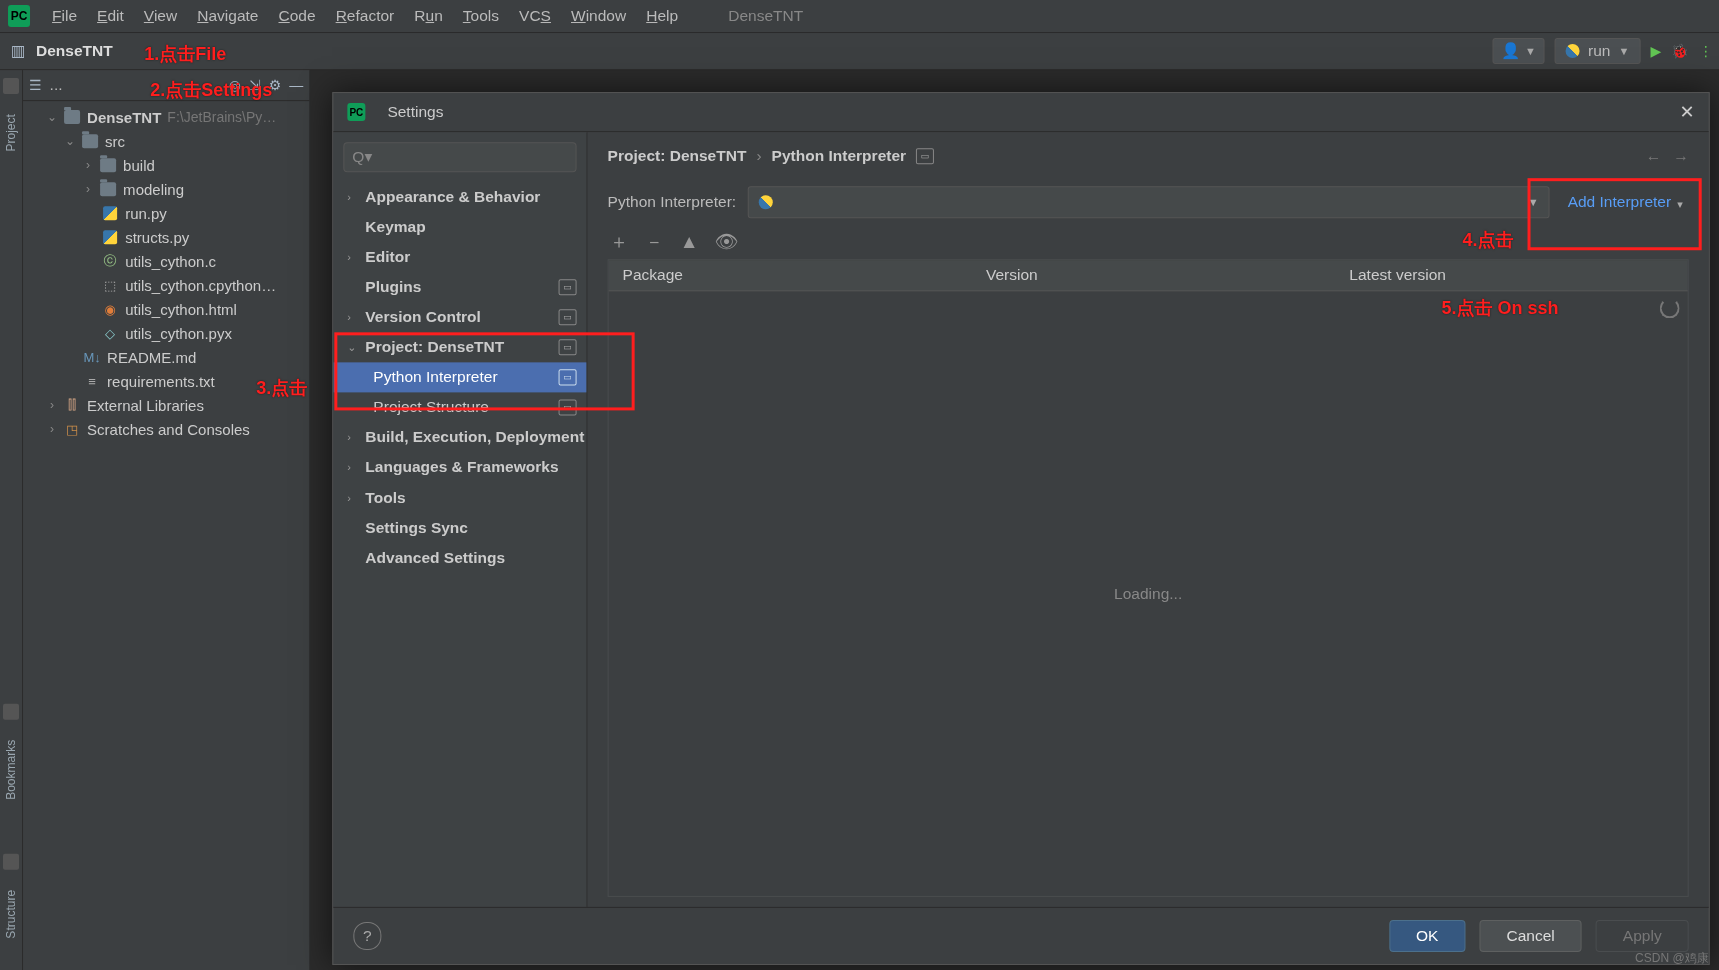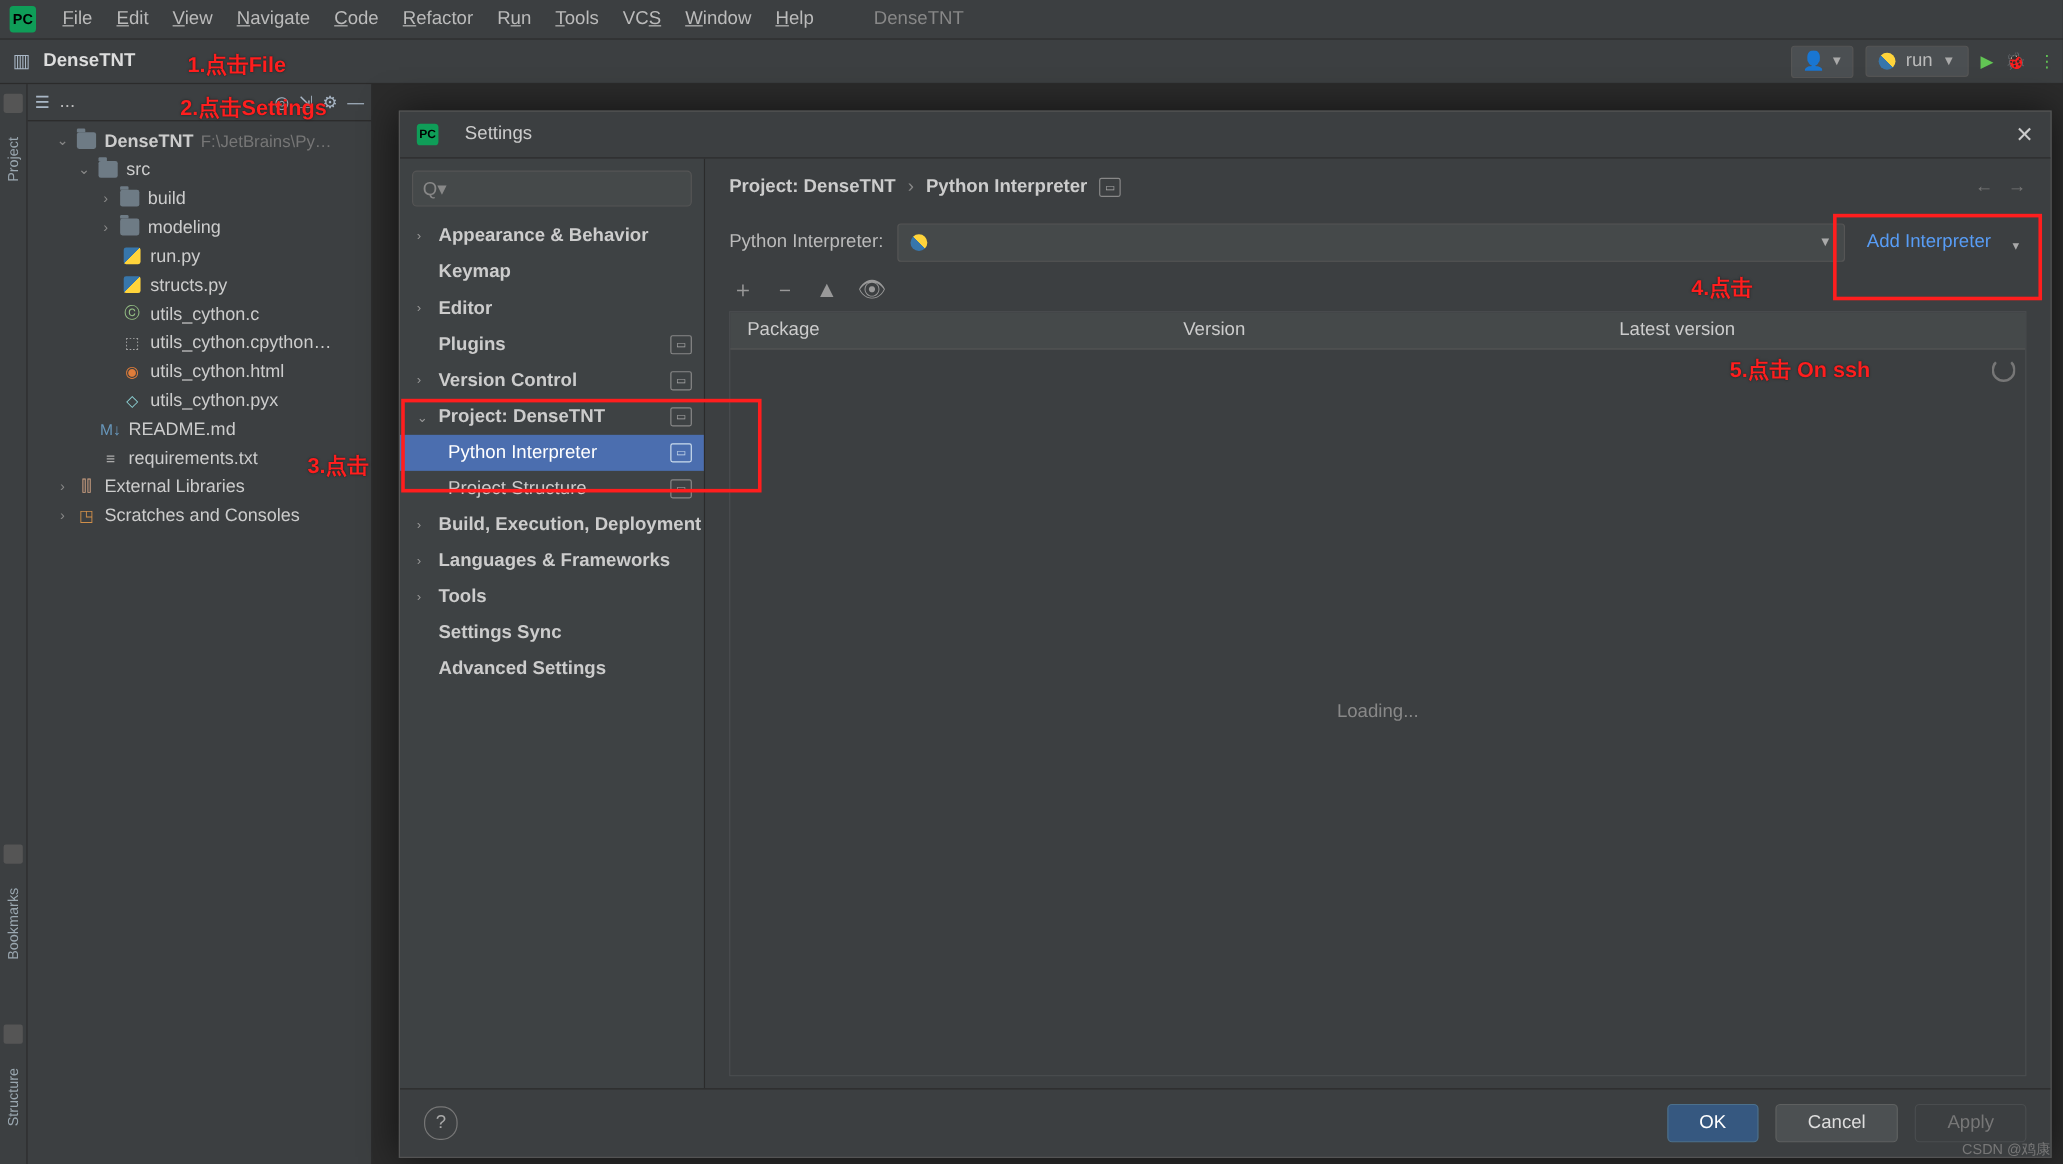--- a/index.html
+++ b/index.html
@@ -80,21 +80,21 @@
 .modal-right{flex:1;display:flex;flex-direction:column;background:#3c3f41}
 .rhdr{height:48px;display:flex;align-items:center;padding:0 20px;gap:10px}
 .rhdr .crumb{color:#ccc}
 .rhdr .sep{color:#888}
 .rhdr .badge{width:16px;height:14px;border:1px solid #888;border-radius:2px;display:flex;align-items:center;justify-content:center;font-size:9px;color:#aaa}
 .rhdr .nav{margin-left:auto;display:flex;gap:12px;color:#777}
 
 .interp-row{display:flex;align-items:center;padding:6px 20px;gap:12px}
 .interp-select{flex:1;display:flex;align-items:center;background:#45494a;border:1px solid #555;border-radius:3px;height:30px;padding:0 10px;gap:8px;color:#bbb;overflow:hidden;white-space:nowrap}
 .interp-select .chev{margin-left:auto}
-.add-interp{color:#589df6;display:flex;align-items:flex-end;gap:18px;padding:0 6px}
+.add-interp{color:#589df6;display:flex;align-items:flex-end;gap:6px;padding:0 6px}
 
 .pkg-tools{display:flex;align-items:center;gap:16px;padding:8px 22px;color:#999}
 .pkg-tools span{font-size:19px;line-height:1}
 .pkg-table{flex:1;margin:0 20px 10px 20px;background:#3c3f41;border:1px solid #4a4d4f;display:flex;flex-direction:column;position:relative}
 .pkg-head{display:flex;background:#45494a;height:30px;align-items:center;border-bottom:1px solid #555}
 .pkg-head div{padding:0 14px;color:#ccc}
 .pkg-c1{flex:0 0 335px}
 .pkg-c2{flex:0 0 335px}
 .pkg-c3{flex:1}
 .pkg-body{flex:1;display:flex;align-items:center;justify-content:center;color:#888}
@@ -402,24 +402,24 @@
           </div>
     <div class="btn">
             <span>Cancel</span>
           </div>
     <div class="btn disabled">
             <span>Apply</span>
           </div>
   </div>
 </div>
 
-<div class="anno" style="left:156px;top:42px">1.点击File</div>
+<div class="anno" style="left:144px;top:42px">1.点击File</div>
 <div class="anno" style="left:150px;top:78px">2.点击Settings</div>
 <div class="anno" style="left:256px;top:376px">3.点击</div>
 <div class="anno-box" style="left:334px;top:332px;width:294px;height:72px"></div>
-<div class="anno" style="left:1408px;top:228px">4.点击</div>
+<div class="anno" style="left:1461px;top:228px">4.点击</div>
 <div class="anno-box" style="left:1526px;top:178px;width:168px;height:66px"></div>
 <div class="anno" style="left:1440px;top:296px">5.点击 On ssh</div>
 
 <div class="watermark">CSDN @鸡康</div>
 
 </div>
   </div>
 
 </body></html>

